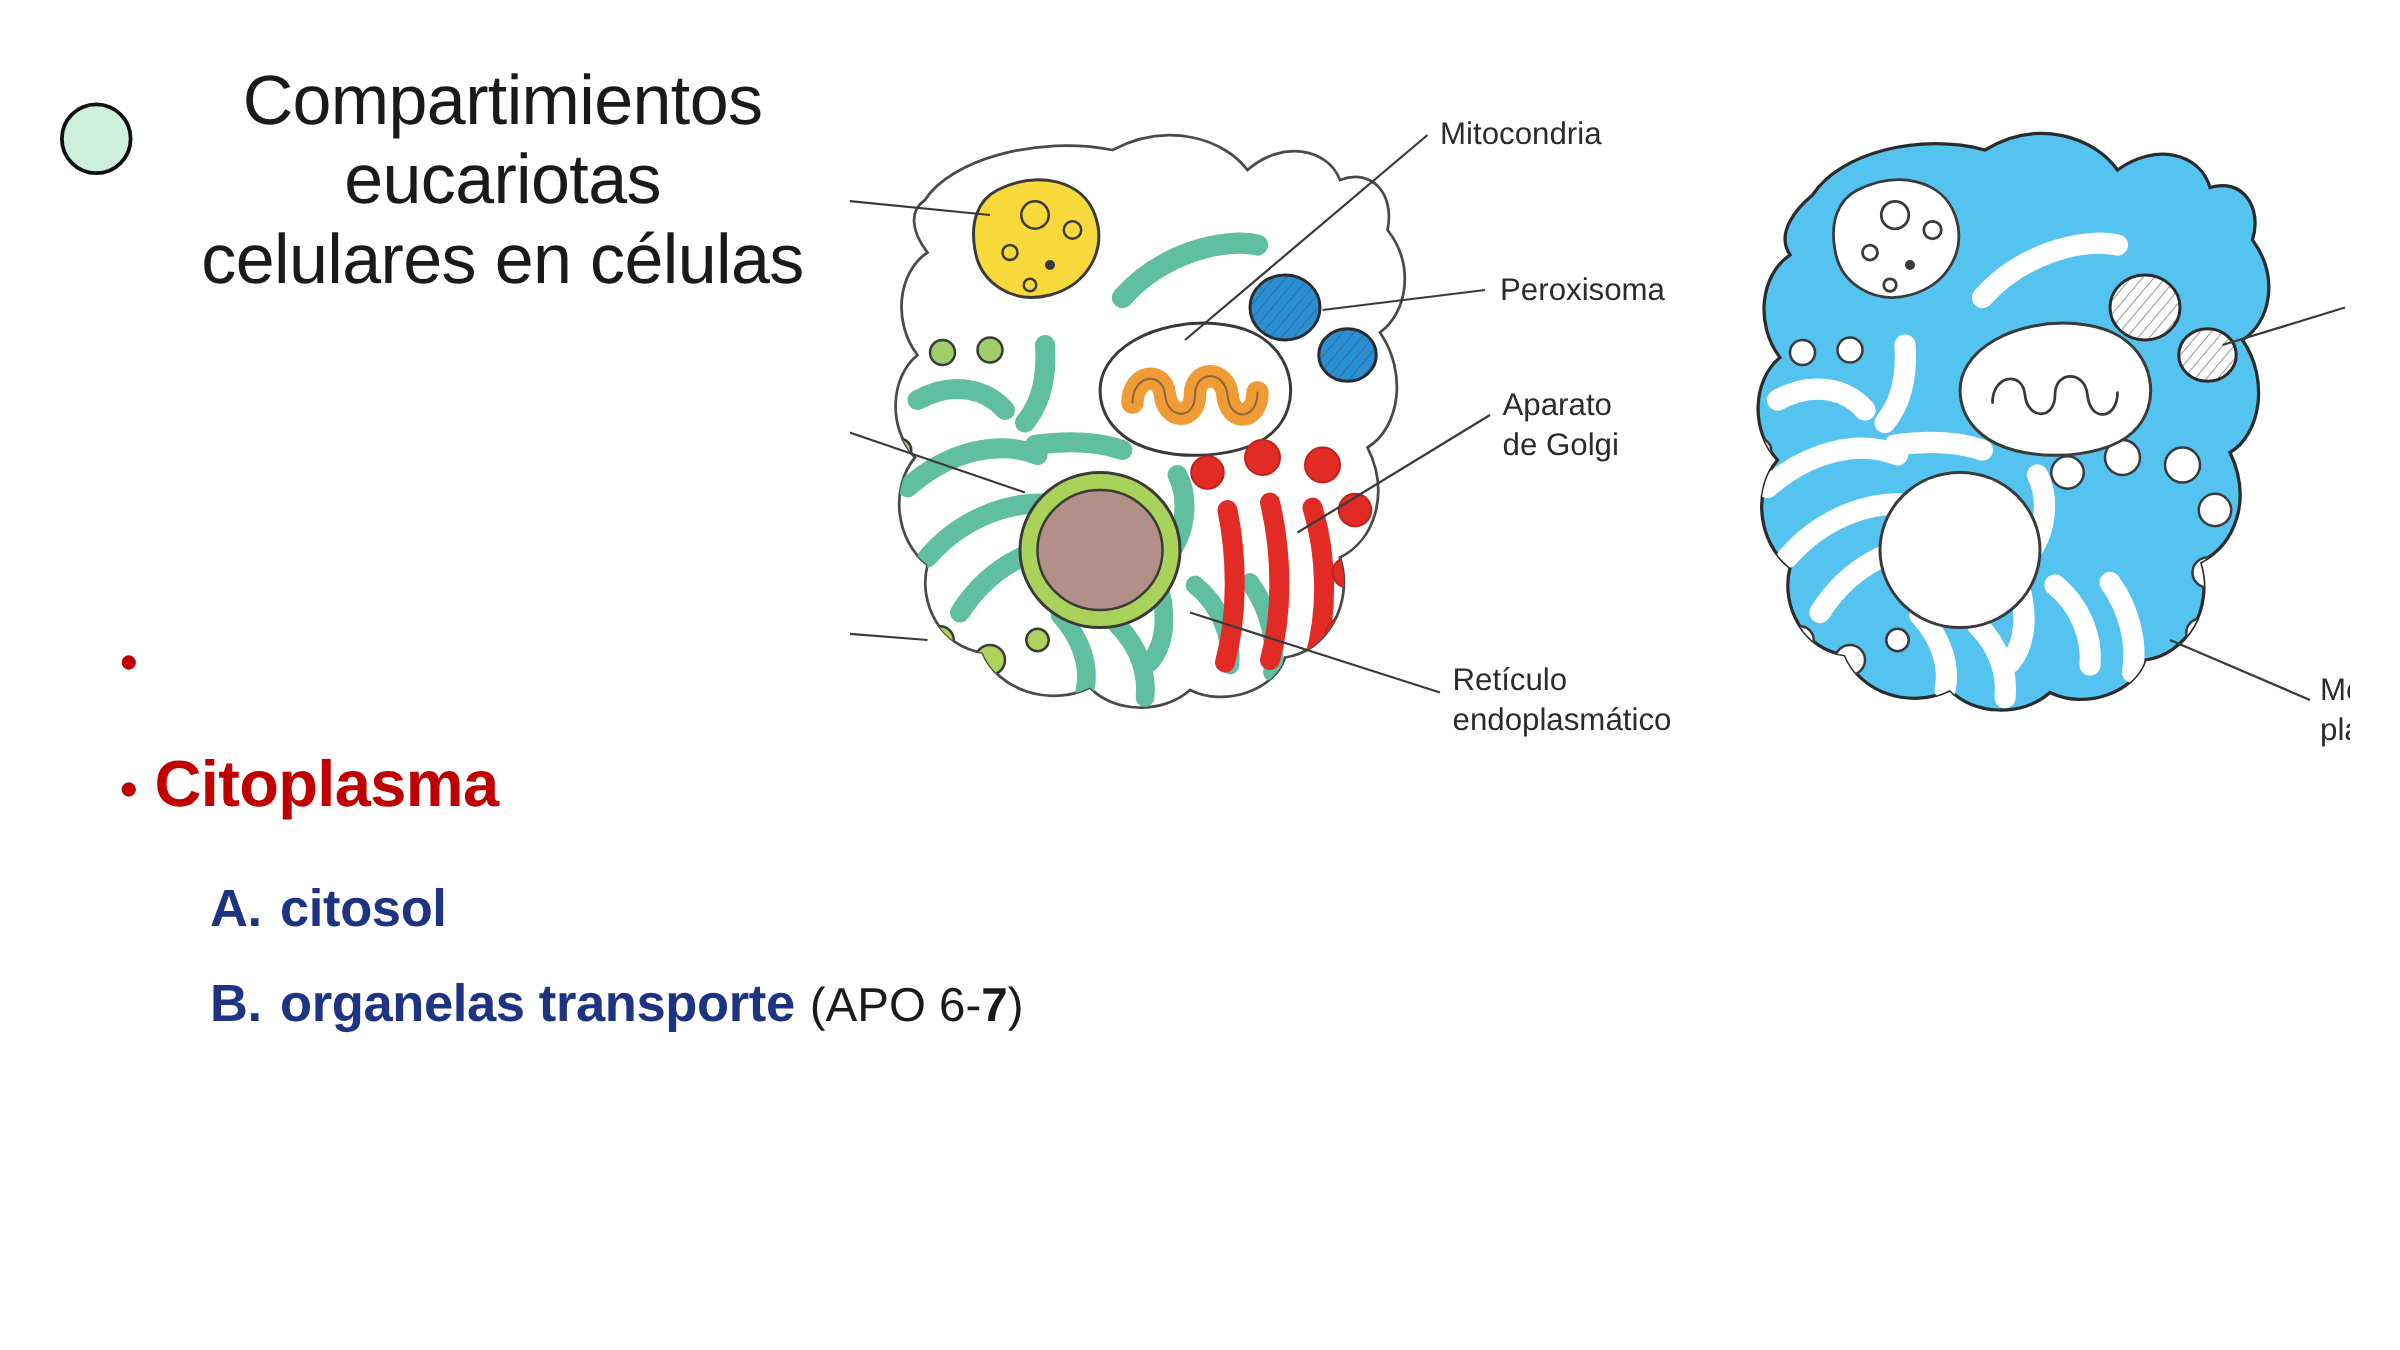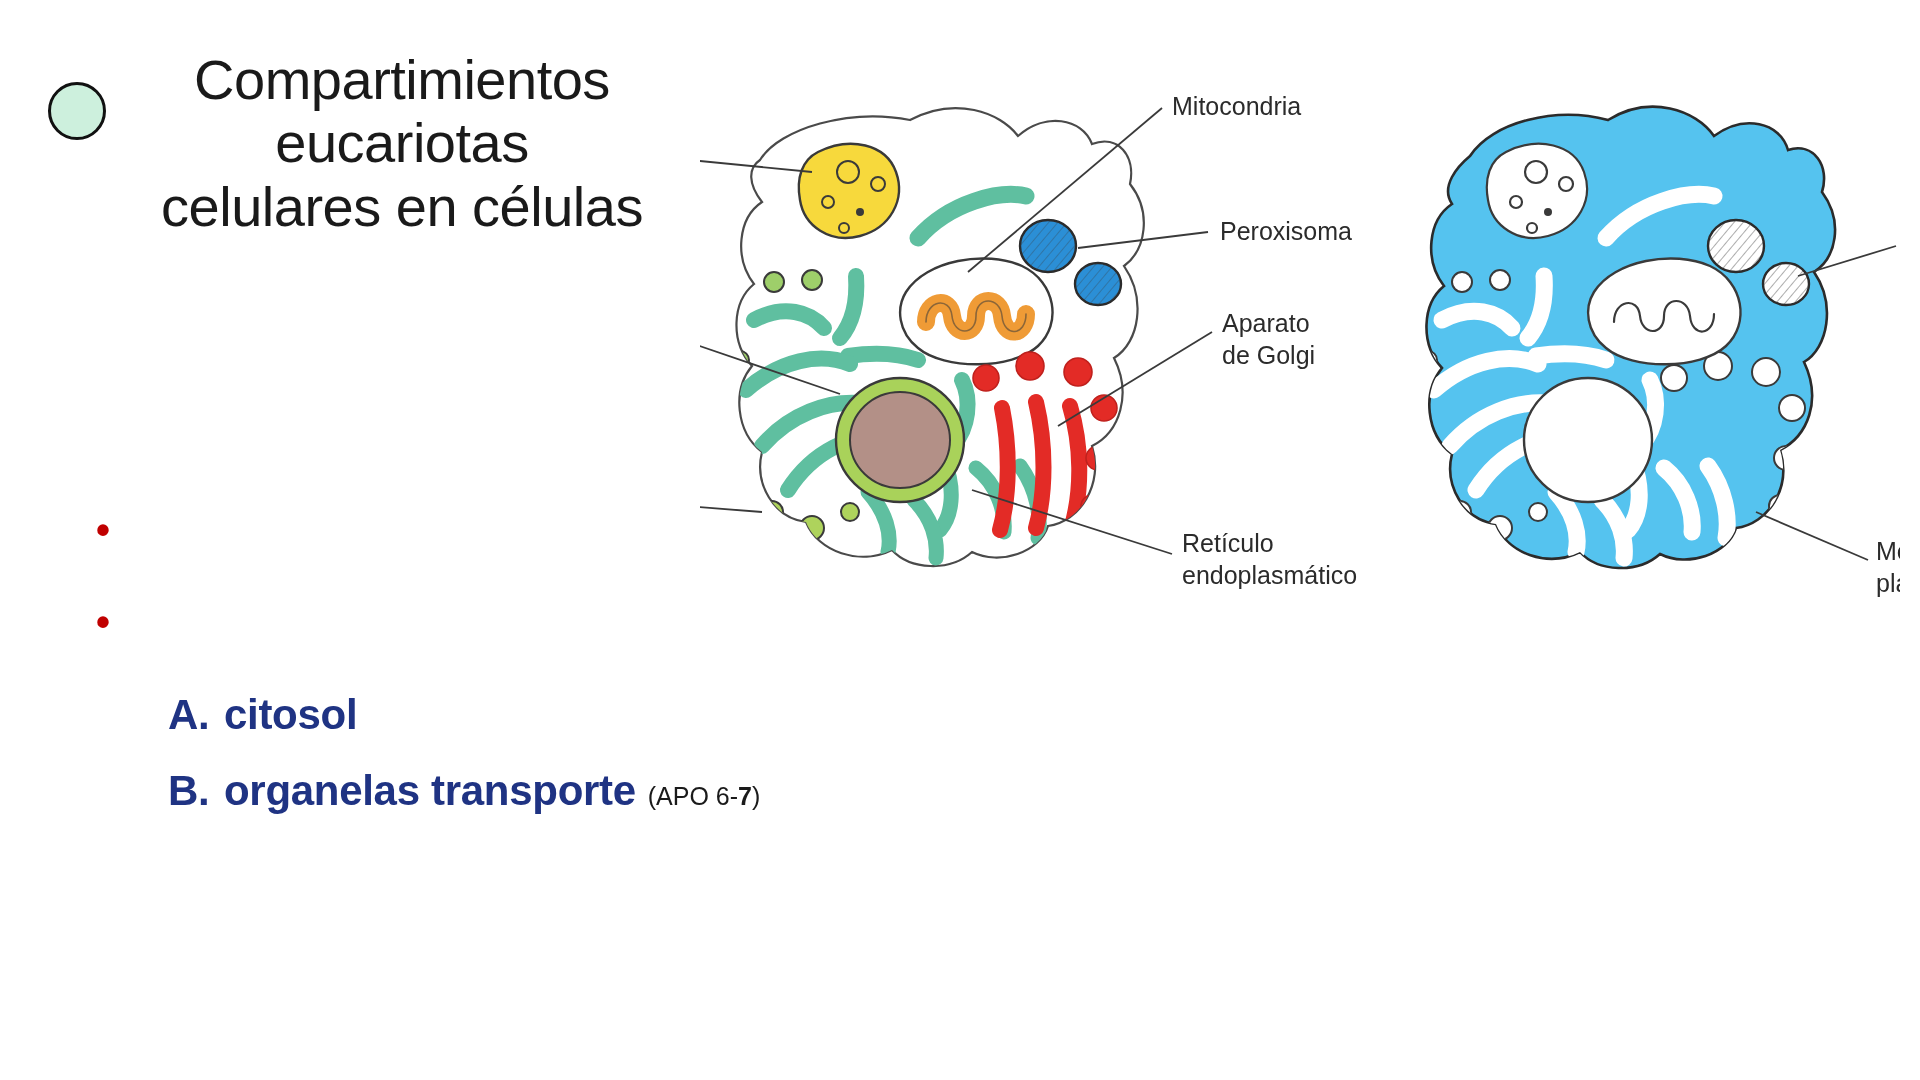--- a/index.html
+++ b/index.html
@@ -82,31 +82,31 @@
     margin-bottom: 34px;
     letter-spacing: -0.3px;
   }
   .lvl2 .marker {
     width: 56px;
     flex: 0 0 auto;
   }
   .lvl2 .note {
     color: #1a1a1a;
     font-weight: 400;
-    font-size: 25px;
+    font-size: 38px;
     margin-left: 12px;
     letter-spacing: 0;
     text-align: right;
   }
   .lvl2 .note b { font-weight: bold; }
 
   
   #diagram {
     position: absolute;
-    left: 700px;
+    left: 680px;
     top: 60px;
     width: 1200px;
     height: 660px;
   }
   #diagram svg { display: block; }
 
   .dlabel {
     font-family: "Liberation Sans", sans-serif;
     font-size: 25px;
     fill: #2b2b2b;
@@ -143,20 +143,21 @@
   </div>
 
   <div id="bullets">
 
     <div class="lvl1">
       <span class="dot">•</span>
     </div>
 
     <div class="lvl1">
       <span class="dot">•</span>
+      <span>Citoplasma</span>
     </div>
 
     <div class="lvl2">
       <span class="marker">A.</span>
       <span>citosol</span>
     </div>
 
     <div class="lvl2">
       <span class="marker">B.</span>
       <span>organelas transporte</span>

